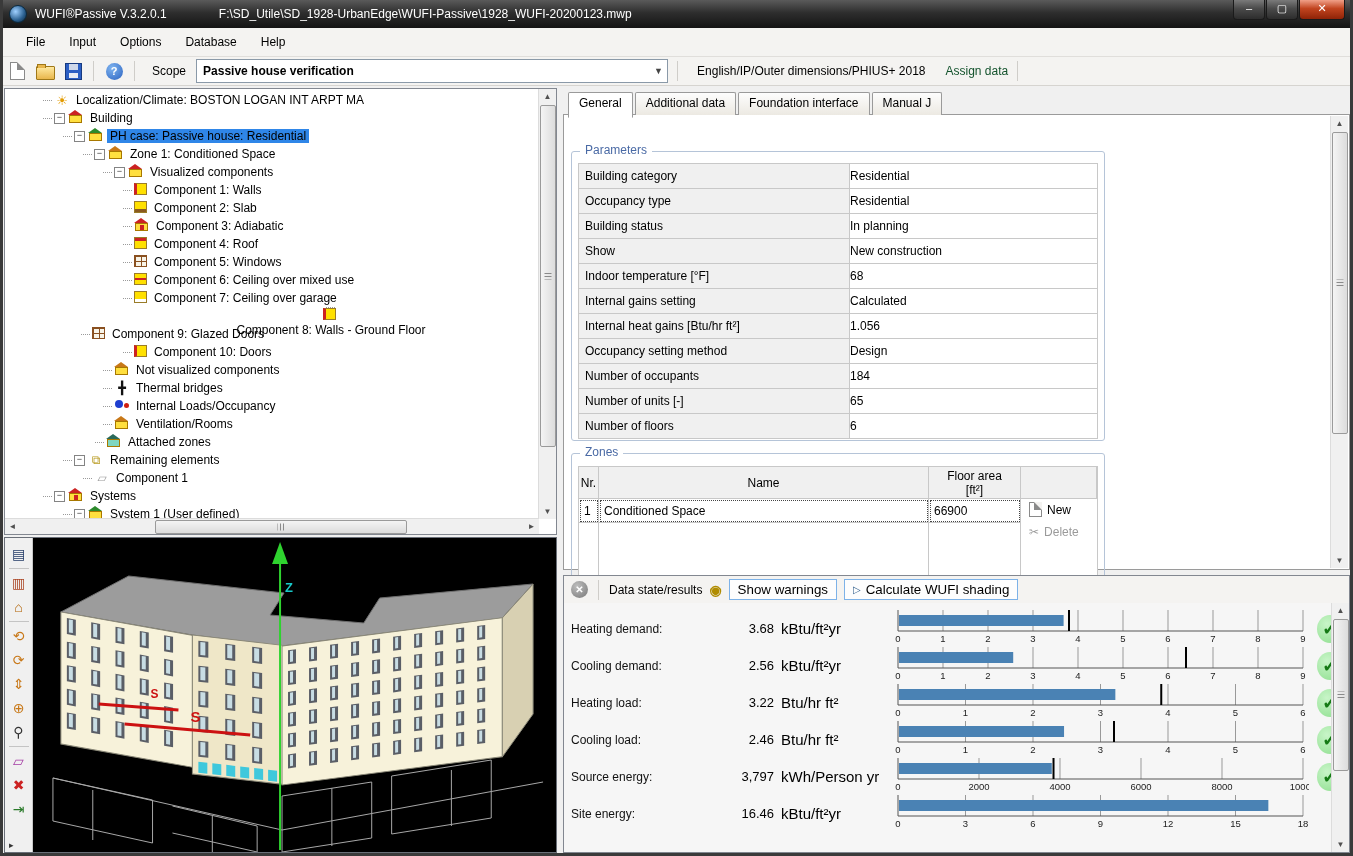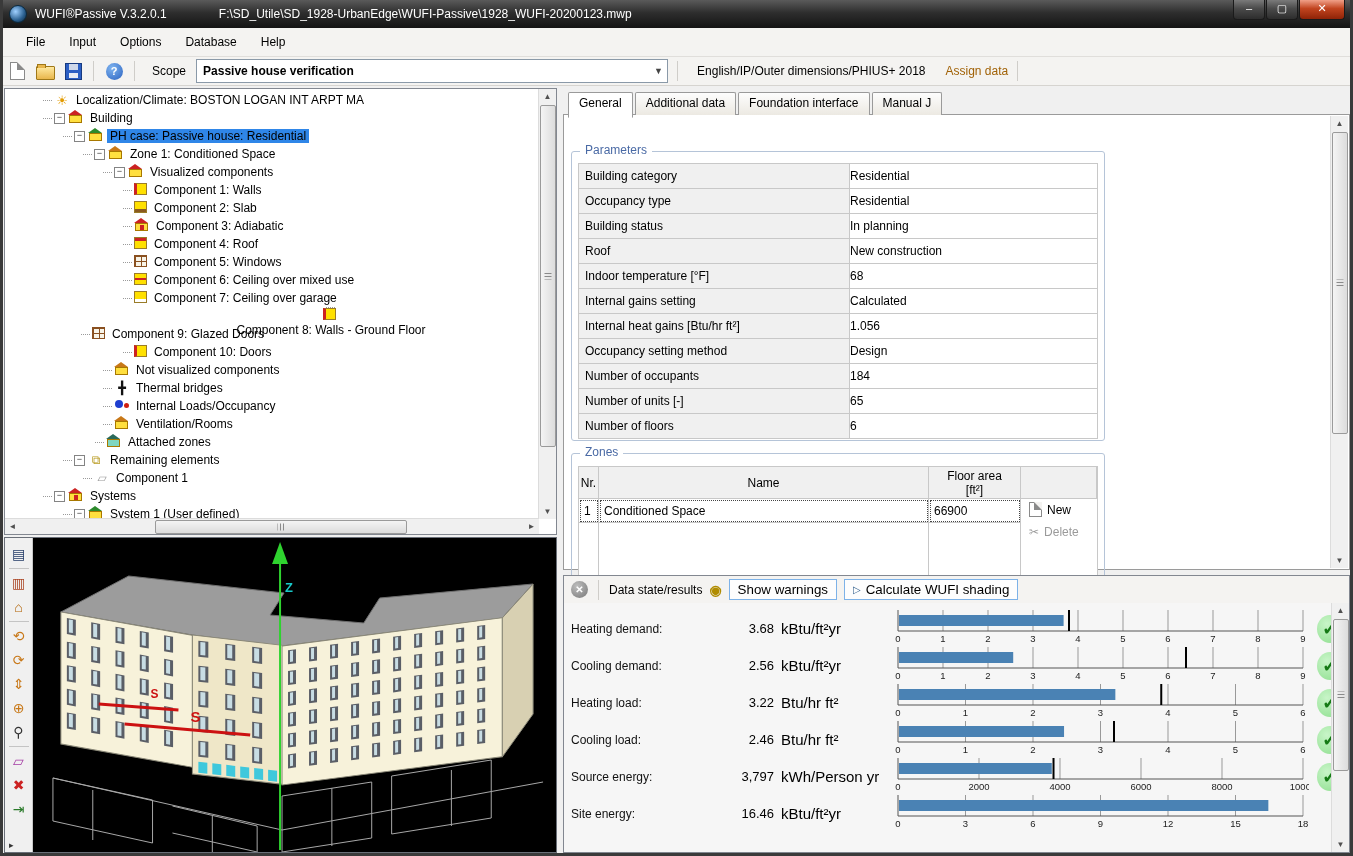--- a/index.html
+++ b/index.html
@@ -39,21 +39,21 @@
   .ic-floppy::after{content:"";position:absolute;left:3px;bottom:1px;width:9px;height:5px;background:#e8ecf4}
   .ic-help{width:17px;height:17px;border-radius:50%;background:radial-gradient(circle at 35% 30%,#7fb4f0,#2a62c0);
            color:#fff;font-weight:bold;font-size:11px;text-align:center;line-height:17px}
   .vsep{width:1px;height:20px;background:#cfcdc9;margin:0 3px}
   .scope-label{margin:0 4px 0 8px}
   .combo{width:470px;height:22px;border:1px solid #8a99a8;background:#fff;display:flex;align-items:center;
          justify-content:space-between;cursor:pointer}
   .combo .val{font-weight:bold;padding-left:6px}
   .combo .arrow{width:17px;height:100%;display:flex;align-items:center;justify-content:center;color:#444;font-size:9px}
   .mode-text{margin-left:10px;white-space:nowrap}
-  .assign{color:#a16207;margin-left:14px}
+  .assign{color:#14532d;margin-left:14px}
   
   .tree-panel{position:absolute;left:4px;top:88px;width:553px;height:447px;background:#fff;
               border:1px solid #828790;box-sizing:border-box}
   .tree{position:absolute;left:0;top:0;right:17px;bottom:15px;overflow:hidden;padding-top:2px}
   .trow{height:18px;display:flex;align-items:center;white-space:nowrap;cursor:pointer}
   .trow .lbl{padding:0 3px}
   .trow.sel .lbl{background:#2f86e8;color:#000000}
   .expander{width:9px;height:9px;border:1px solid #848484;background:#fff;font-size:9px;line-height:7px;
             text-align:center;color:#333;margin-right:3px;flex:none}
   .conn{width:9px;border-top:1px dotted #9a9a9a;margin-right:2px;flex:none}
@@ -611,21 +611,21 @@
           </div>
           <div class="prow">
             <div class="pl">Occupancy type</div>
             <div class="pv">Residential</div>
           </div>
           <div class="prow">
             <div class="pl">Building status</div>
             <div class="pv">In planning</div>
           </div>
           <div class="prow">
-            <div class="pl">Roof</div>
+            <div class="pl">Show</div>
             <div class="pv">New construction</div>
           </div>
           <div class="prow">
             <div class="pl">Indoor temperature  [°F]</div>
             <div class="pv">68</div>
           </div>
           <div class="prow">
             <div class="pl">Internal gains setting</div>
             <div class="pv">Calculated</div>
           </div>

